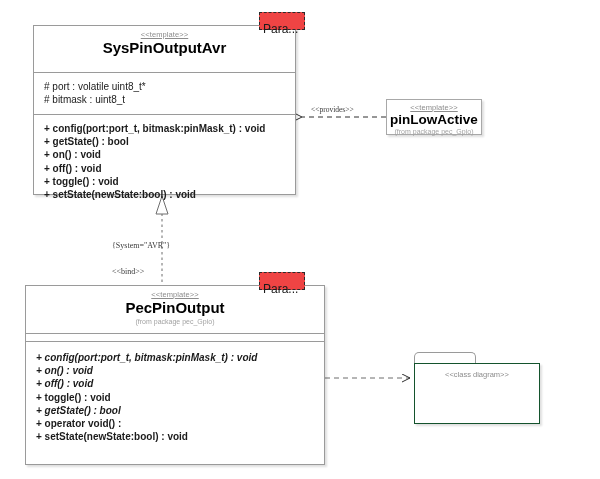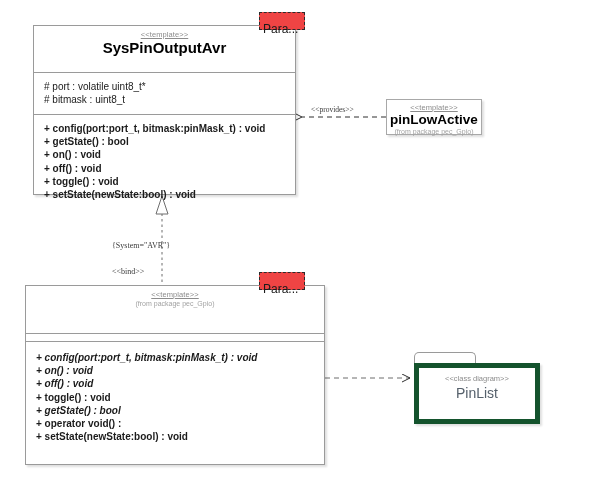--- a/index.html
+++ b/index.html
@@ -116,21 +116,21 @@
     border: 1px solid #9a9a9a;
     border-bottom: none;
     border-radius: 5px 5px 0 0;
     background: #ffffff;
   }
   .pkg-body {
     position: absolute;
     left: 0;
     top: 11px;
     box-sizing: border-box;
-    border: 5px solid #14532d;
+    border: 1px solid #14532d;
     background: #ffffff;
     box-shadow: 2px 2px 2px rgba(0,0,0,0.13);
     text-align: center;
   }
   .pkg-stereo {
     font-size: 7.5px;
     color: #8c8c8c;
     line-height: 10px;
     padding-top: 6px;
   }
@@ -225,37 +225,37 @@
 
   <div class="conn-label big" style="left:112px; top:231px; width:100px;margin-top:36px;">&lt;&lt;bind&gt;&gt;</div>
   <div class="conn-label big" style="left:112px; top:241px; width:100px;">{System="AVR"}</div>
 
   <div class="tparam" style="left:259px; top:272px; width:46px; height:18px;">Para...</div>
 
   <div class="uml-class" style="left:25px; top:285px; width:300px; height:180px;">
 
     <div class="uml-compartment cls-header" style="height:48px;">
       <div class="stereo">&lt;&lt;template&gt;&gt;</div>
+      <div class="cls-name">PecPinOutput</div>
       <div class="cls-pkg">(from package pec_Gpio)</div>
     </div>
 
     <div class="uml-compartment" style="height:8px;"></div>
 
     <div class="uml-compartment last members" style="padding-top:9px;">
       <div class="member abstract">+ config(port:port_t, bitmask:pinMask_t) : void</div>
       <div class="member abstract">+ on() : void</div>
       <div class="member abstract">+ off() : void</div>
       <div class="member">+ toggle() : void</div>
       <div class="member abstract">+ getState() : bool</div>
       <div class="member">+ operator void() :</div>
       <div class="member">+ setState(newState:bool) : void</div>
     </div>
   </div>
 
   <div class="pkg-wrap" style="left:414px; top:352px; width:126px; height:72px;">
     <div class="pkg-tab"></div>
     <div class="pkg-body" style="width:126px; height:61px;">
       <div class="pkg-stereo">&lt;&lt;class diagram&gt;&gt;</div>
-      <div class="pkg-name">PinList</div>
     </div>
   </div>
 
 </div>
 
 </body></html>

